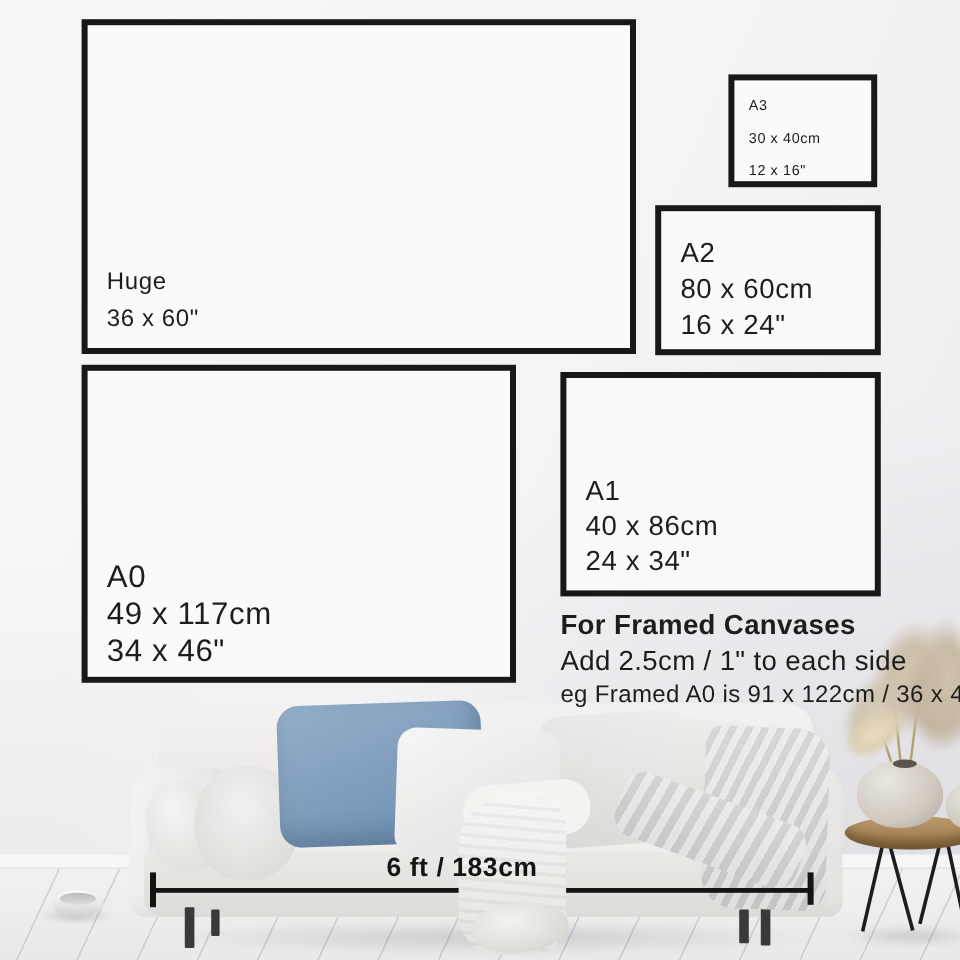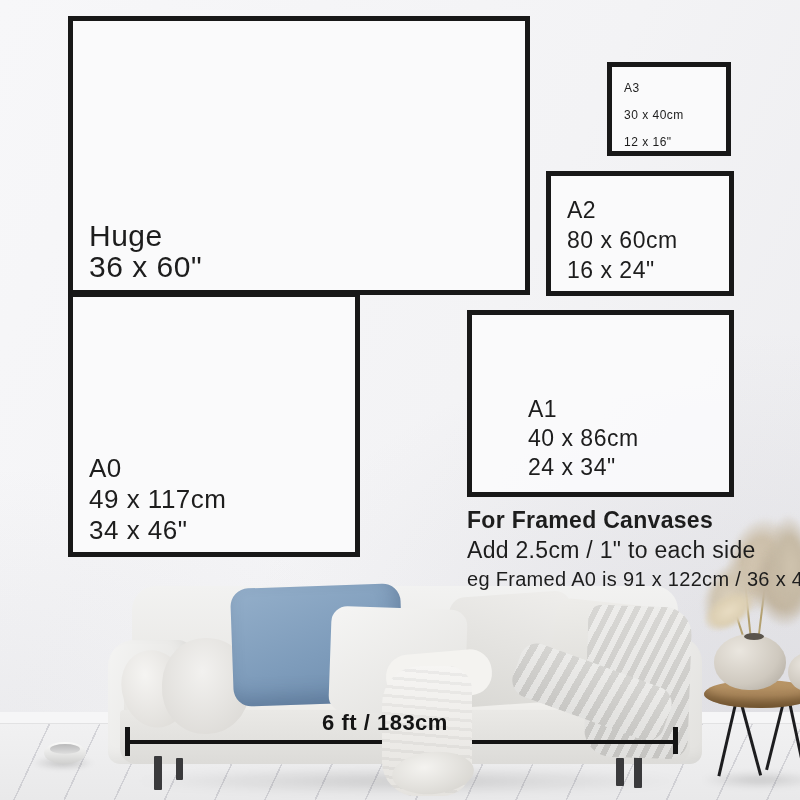--- a/index.html
+++ b/index.html
@@ -17,27 +17,27 @@
   .baseboard{position:absolute;left:0;top:712px;width:800px;height:12px;z-index:1;
     background:#f6f6f7;border-bottom:1px solid rgba(0,0,0,.08);}
   .floor{position:absolute;left:0;top:724px;width:800px;height:76px;z-index:1;
     background:repeating-linear-gradient(115deg,rgba(165,165,175,0) 0 44px,rgba(165,165,175,.38) 44px 45.5px),
                linear-gradient(180deg,#f1f1f2,#e9e9ea);}
   
   .frame{position:absolute;border:5px solid #181818;background:rgba(250,250,251,.95);z-index:3;}
   .frame-huge{left:68px;top:16px;width:462px;height:279px;}
   .frame-a3{left:607px;top:62px;width:124px;height:94px;}
   .frame-a2{left:546px;top:171px;width:188px;height:125px;padding-left:48px;}
-  .frame-a0{left:68px;top:292px;width:292px;height:265px;}
+  .frame-a0{left:68px;top:304px;width:362px;height:265px;}
   .frame-a1{left:467px;top:310px;width:267px;height:187px;}
   .flabel{position:absolute;left:16px;font-weight:500;letter-spacing:.5px;white-space:nowrap;}
   .flabel div{margin:0;}
-  .frame-huge .flabel{bottom:8px;font-size:30px;line-height:31px;}
+  .frame-huge .flabel{bottom:8px;font-size:20px;line-height:31px;}
   .frame-a0 .flabel{bottom:6px;font-size:26px;line-height:31px;}
-  .frame-a1 .flabel{bottom:10px;font-size:23px;line-height:29px;margin-left:40px;}
+  .frame-a1 .flabel{bottom:10px;font-size:23px;line-height:29px;}
   .frame-a2 .flabel{bottom:6px;font-size:23px;line-height:30px;}
   .frame-a3 .flabel{top:8px;left:12px;font-size:12px;line-height:27px;}
   
   .note{position:absolute;left:467px;top:505px;z-index:10;letter-spacing:.3px;white-space:nowrap;}
   .note .n1{font-size:23px;line-height:30px;font-weight:700;}
   .note .n2{font-size:23px;line-height:30px;font-weight:500;}
   .note .n3{font-size:20px;line-height:28px;font-weight:500;}
   
   .shadow{position:absolute;border-radius:50%;z-index:4;}
   .sofa-shadow{left:130px;top:768px;width:560px;height:26px;background:radial-gradient(closest-side,rgba(0,0,0,.14),rgba(0,0,0,0));filter:blur(4px);}

